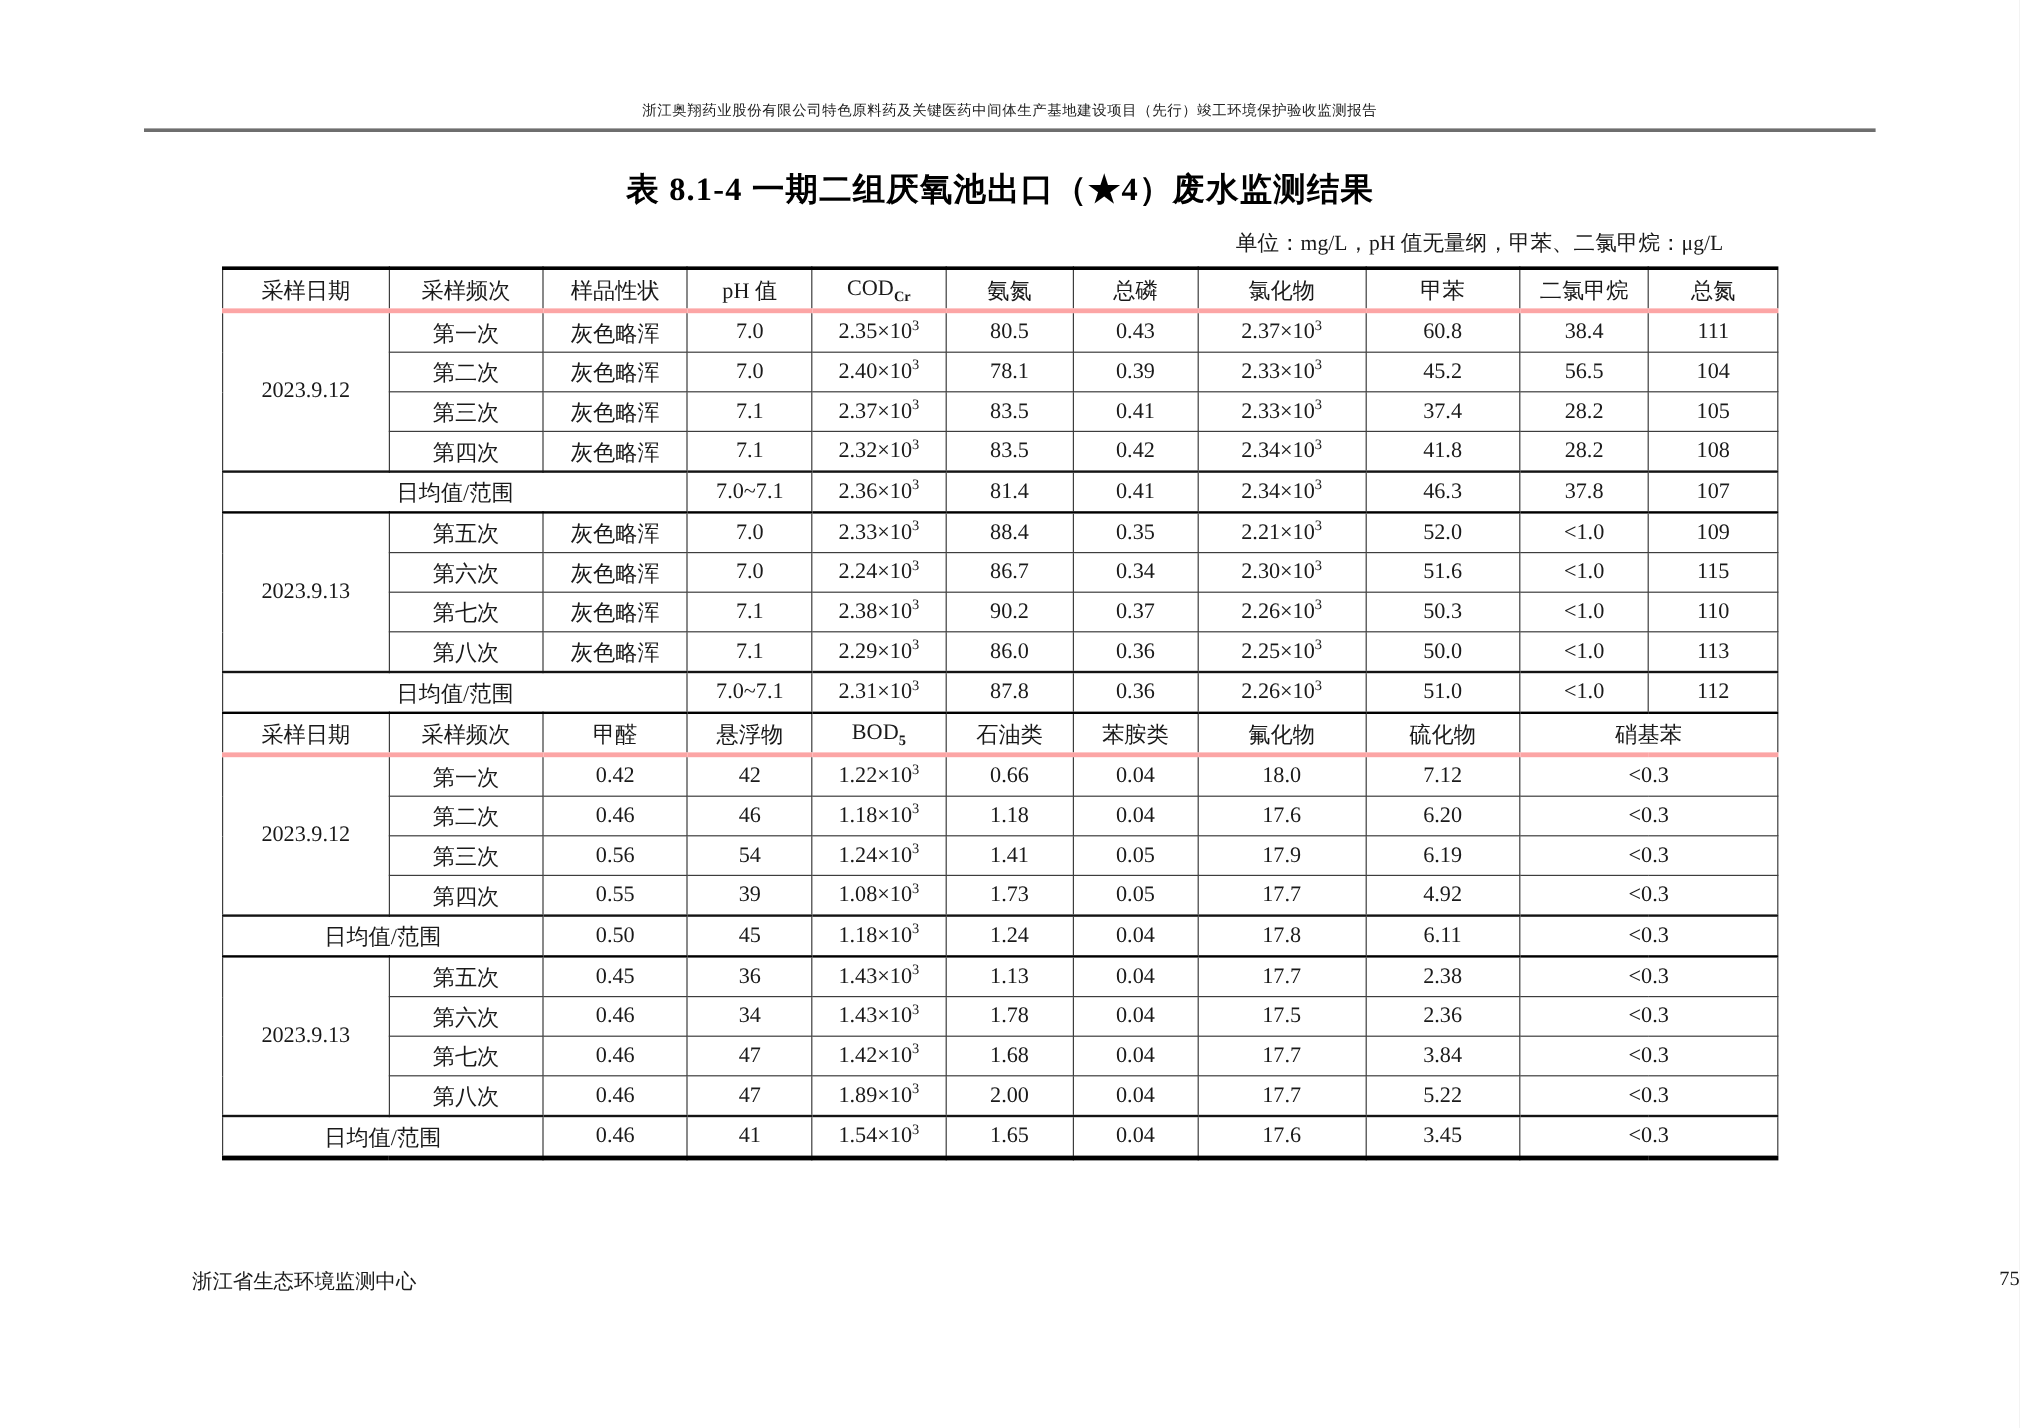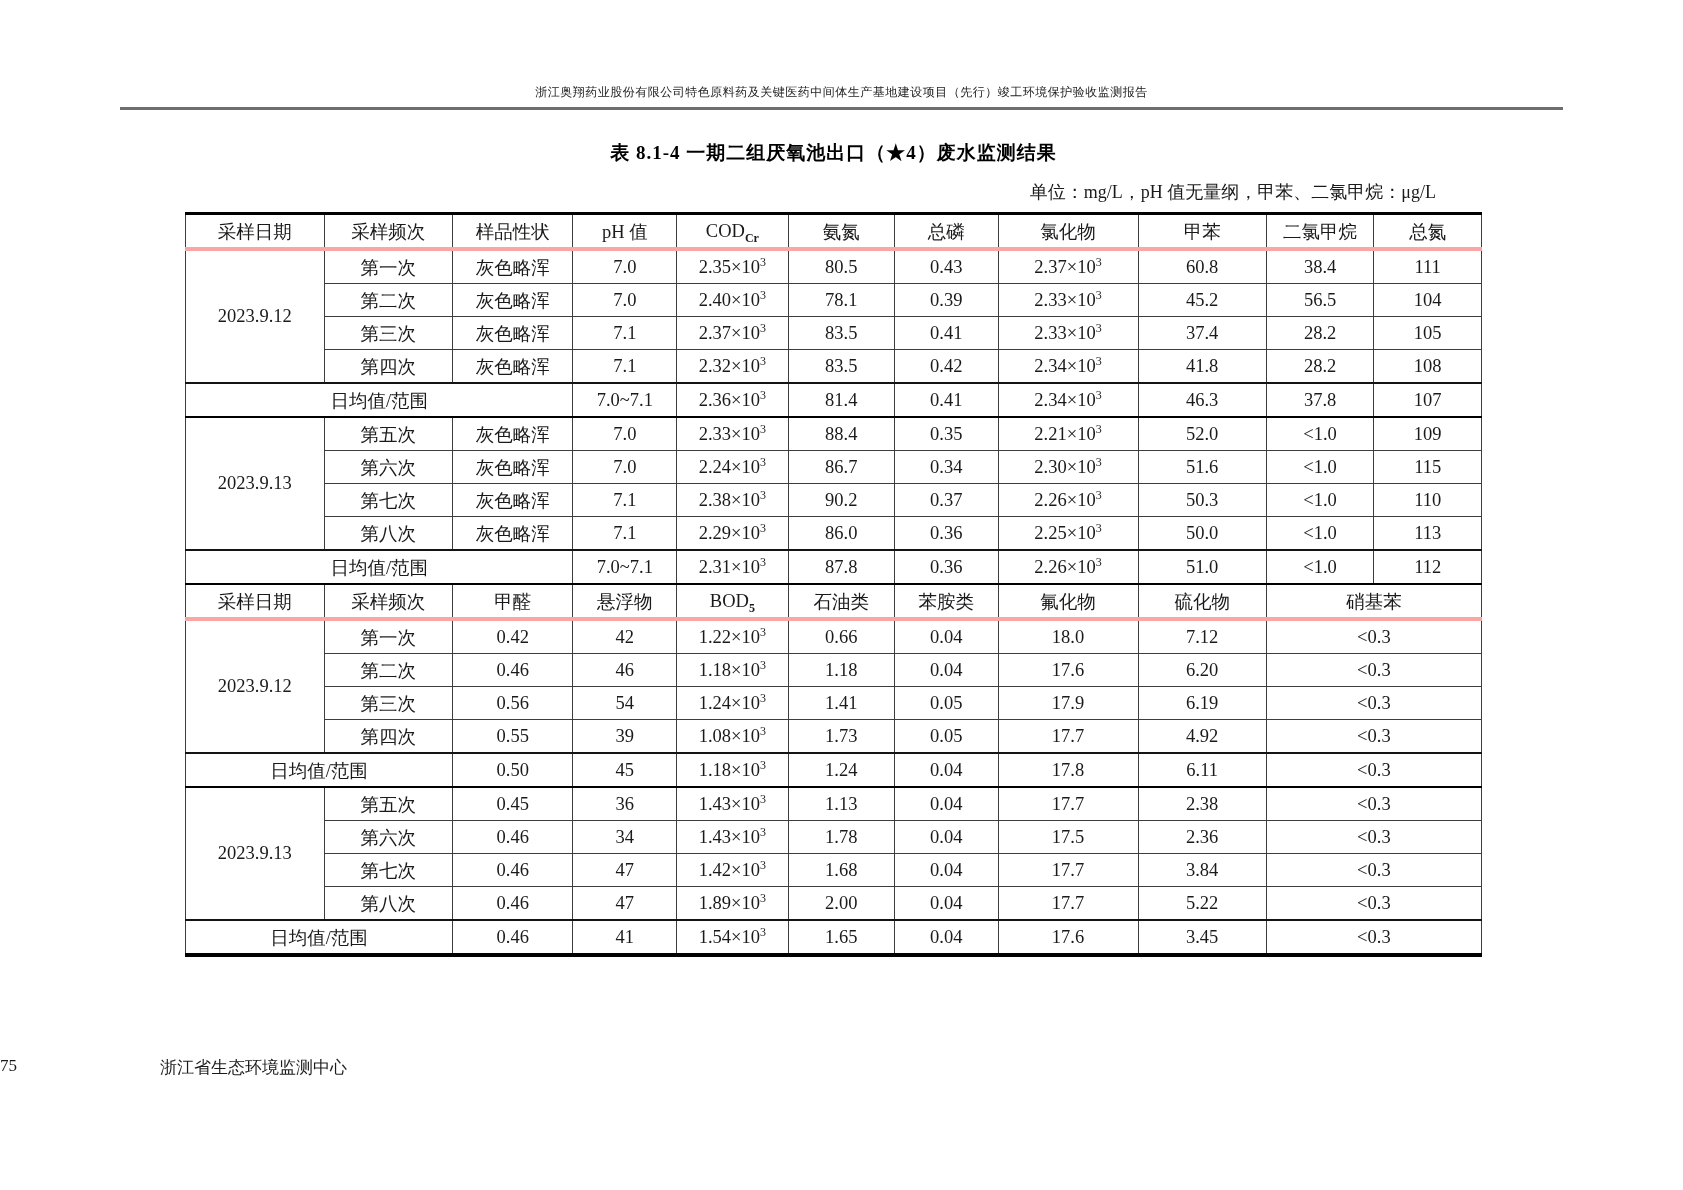--- a/index.html
+++ b/index.html
@@ -17,21 +17,21 @@
     letter-spacing:0.5px;
   }
   .header-rule{
     position:absolute;top:107px;left:120px;width:1443px;height:3px;
     background:#6e6e6e;
   }
   .table-zone{
     position:absolute;left:185px;top:140px;width:1297px;
   }
   .doc-title{
-    text-align:center;font-size:19px;font-weight:bold;color:#000;
+    text-align:center;font-size:27px;font-weight:bold;color:#000;
     margin:0 0 14px 0;letter-spacing:1px;
   }
   .unit-note{
     text-align:right;font-size:18px;padding-right:46px;margin:0 0 8px 0;
   }
   table.monitor{
     width:100%;
     border-collapse:collapse;
     table-layout:fixed;
     border-top:3px solid #000;
@@ -56,21 +56,21 @@
   }
   tr.avg-row td{
     border-top:2px solid #141414;
     border-bottom:2.5px solid #000;
   }
   .doc-footer{
     position:absolute;top:1056px;left:0;width:100%;height:26px;
     font-size:17px;
   }
   .footer-org{position:absolute;left:160px;top:0;}
-  .footer-page{position:absolute;left:0;top:0;width:100%;text-align:left;}
+  .footer-page{position:absolute;left:0;top:0;width:100%;text-align:right;}
 </style>
 </head>
 <body>
 
 <div class="page">
 
   <div class="doc-header">浙江奥翔药业股份有限公司特色原料药及关键医药中间体生产基地建设项目（先行）竣工环境保护验收监测报告</div>
   <div class="header-rule"></div>
 
   <div class="table-zone">

